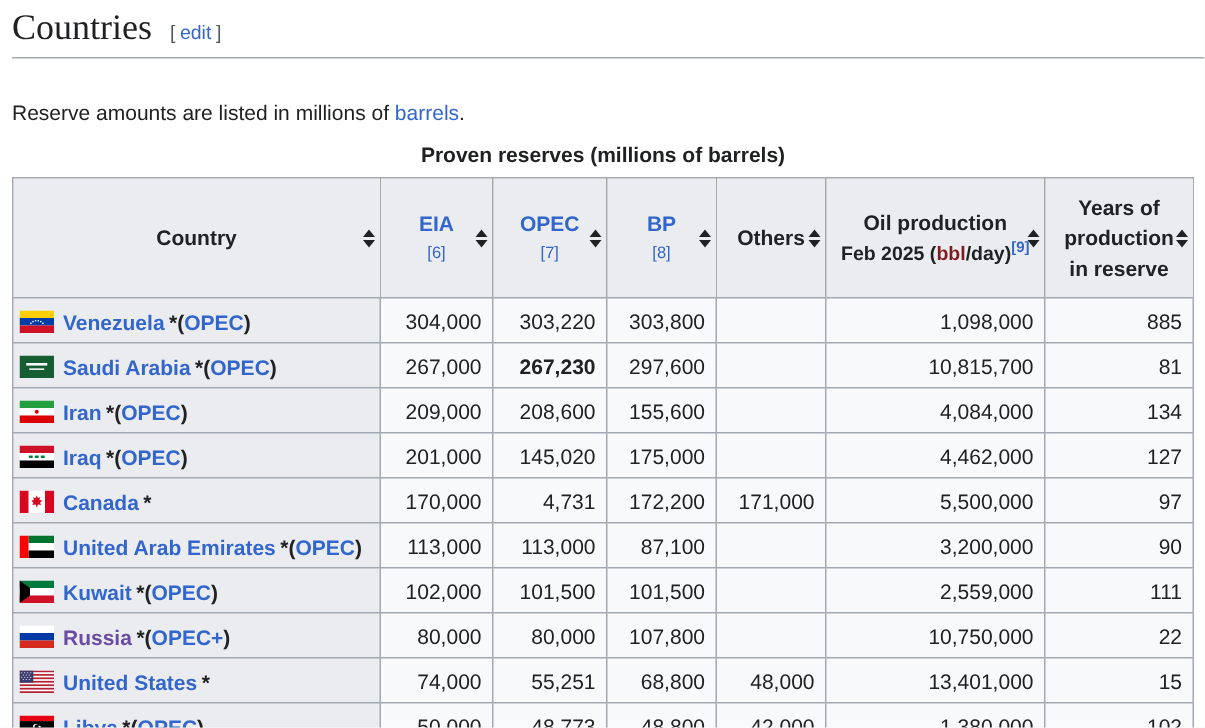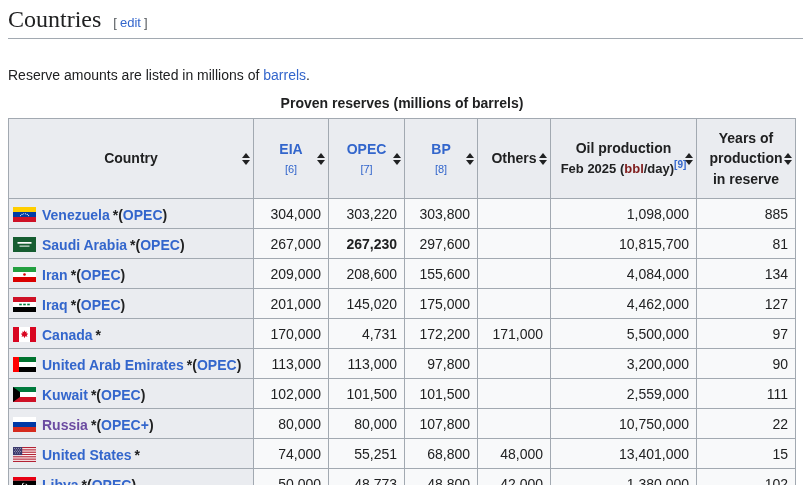--- a/index.html
+++ b/index.html
@@ -250,21 +250,21 @@
     <th class="country-cell">
       <span class="flag"><svg width="23" height="15" viewBox="0 0 23 15">
               <rect x="6" width="17" height="5" fill="#00732F"></rect>
               <rect x="6" y="5" width="17" height="5" fill="#fff"></rect>
               <rect x="6" y="10" width="17" height="5" fill="#000"></rect>
               <rect width="6" height="15" fill="#FF0000"></rect>
             </svg></span><a class="country-link">United Arab Emirates</a><span class="star">*</span><span class="org"><span>(</span><a>OPEC</a><span>)</span></span>
     </th>
     <td class="num">113,000</td>
     <td class="num">113,000</td>
-    <td class="num">97,800</td>
+    <td class="num">87,100</td>
     <td class="num"></td>
     <td class="num">3,200,000</td>
     <td class="num">90</td>
   </tr>
       <tr>
     <th class="country-cell">
       <span class="flag"><svg width="23" height="15" viewBox="0 0 23 15">
               <rect width="23" height="5" fill="#007A3D"></rect>
               <rect y="5" width="23" height="5" fill="#fff"></rect>
               <rect y="10" width="23" height="5" fill="#CE1126"></rect>

